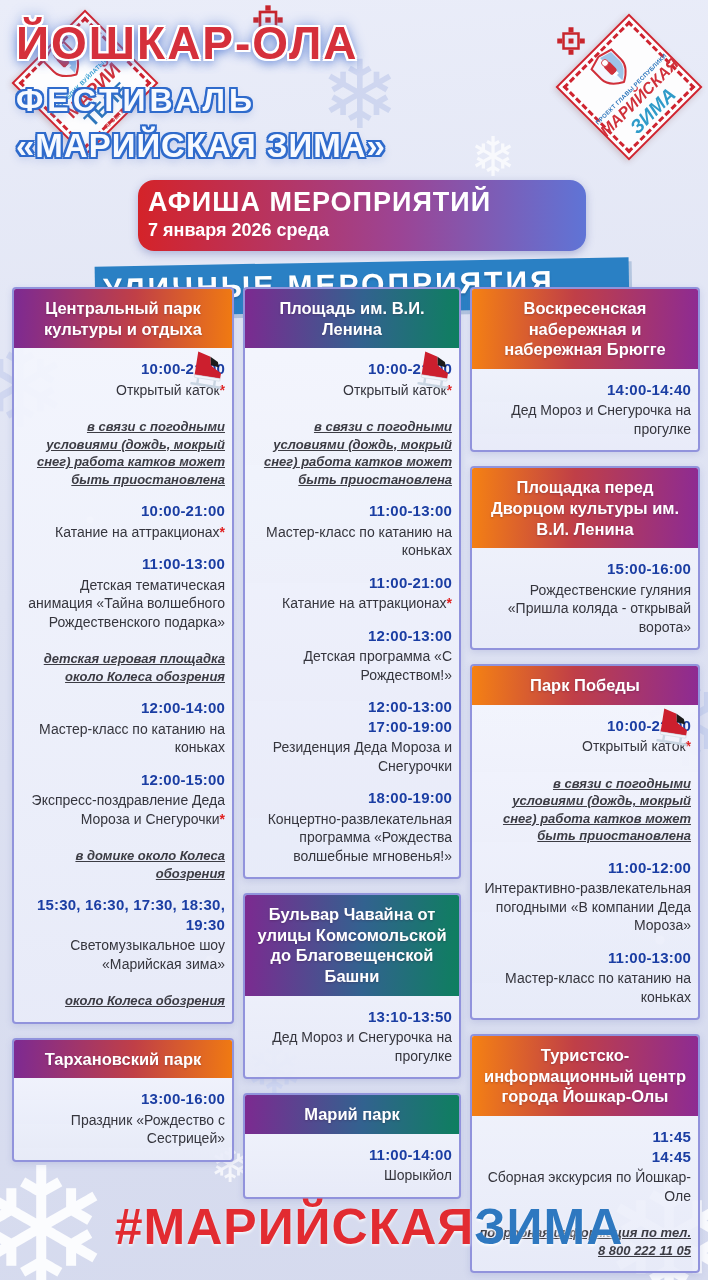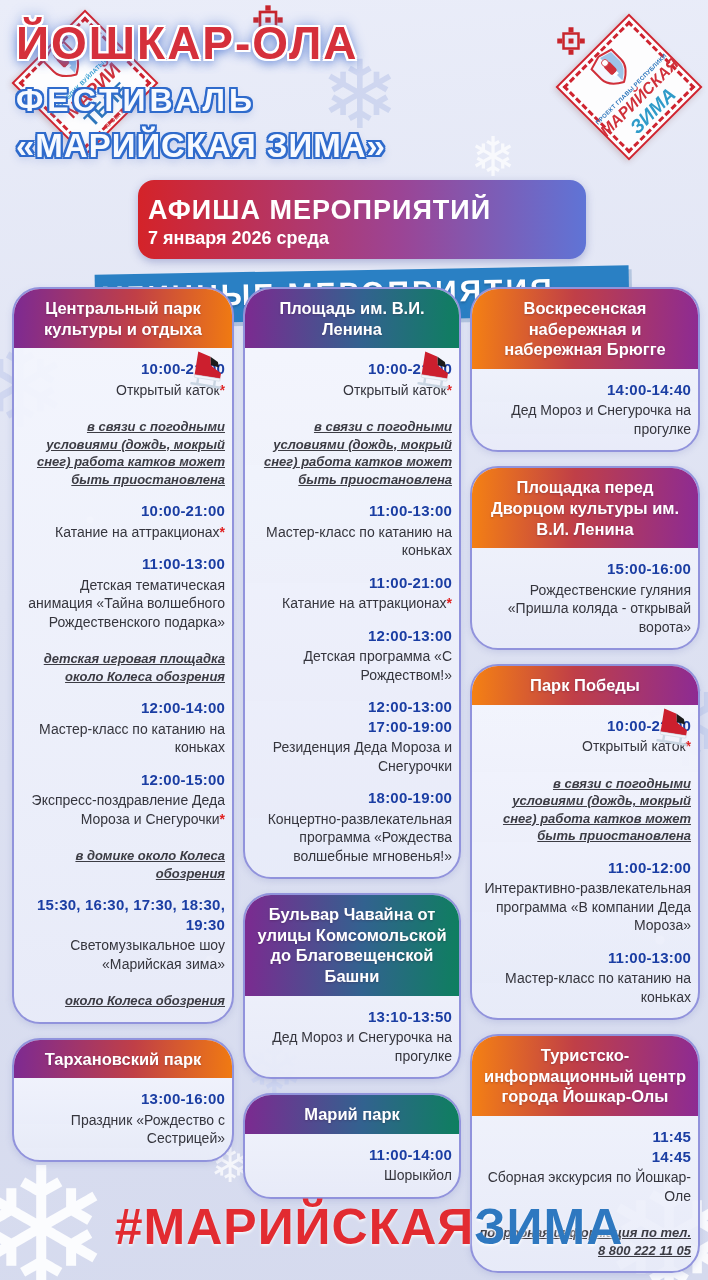--- a/index.html
+++ b/index.html
@@ -35,21 +35,21 @@
       0 4px 8px rgba(90,120,200,.4);
   }
   .festival-label{ margin-top:12px; font-size:32px; font-weight:800; letter-spacing:4px; }
   .festival-name{ margin-top:8px; font-size:33px; font-weight:800; letter-spacing:1px; }
   .afisha-banner{
     width:448px; margin:15px auto 0; padding:7px 10px 10px;
     border-radius:16px; color:#fff;
     background:linear-gradient(90deg,#d42329 0%,#9c4494 58%,#5f74d6 100%);
     box-shadow:0 3px 8px rgba(70,80,160,.35);
   }
-  .afisha-title{ font-size:27px; font-weight:800; letter-spacing:1px;margin-top:8px; }
+  .afisha-title{ font-size:27px; font-weight:800; letter-spacing:1px; }
   .afisha-date{ font-size:18px; font-weight:700; margin-top:2px; }
   .section-banner{
     width:534px; margin:11px auto 0; padding:6px 8px 10px;
     background:#2a80c4; transform:rotate(-1deg);
     box-shadow:3px 4px 0 rgba(40,100,160,.25);
   }
   .section-title{
     color:#fff; font-size:30px; font-weight:800; letter-spacing:3px;
     text-shadow:0 2px 2px rgba(20,70,120,.4);
   }
@@ -79,21 +79,21 @@
   .ornament{ position:absolute; }
 
   
   .columns{
     position:absolute; top:287px; left:12px; width:688px;
     display:grid; grid-template-columns:222px 218px 1fr; gap:9px;
     align-items:start;
   }
   .column{ display:flex; flex-direction:column; gap:14px; }
   .event-card{
-    border:2px solid #9193dc; border-radius:28px; overflow:hidden;
+    border:2px solid #9193dc; border-radius:4px; overflow:hidden;
     background:linear-gradient(180deg,rgba(245,247,254,.92),rgba(233,236,249,.9));
     box-shadow:0 2px 7px rgba(90,100,180,.18);
   }
   .card-header{ padding:9px 6px; color:#fff; text-align:center; }
   .grad-purple-orange{ background:linear-gradient(92deg,#7d2a92 0%,#c03f47 55%,#f07a12 100%); }
   .grad-purple-green{ background:linear-gradient(92deg,#7c2a90 0%,#32628f 55%,#0e7f5f 100%); }
   .grad-orange-purple{ background:linear-gradient(92deg,#f58113 0%,#c03f47 45%,#8d2b93 100%); }
   .card-title{ font-size:16.5px; font-weight:800; line-height:1.25; text-shadow:0 1px 2px rgba(60,20,60,.3); }
   .card-body{ padding:11px 7px 10px; text-align:right; }
   .event{ position:relative; margin-bottom:13px; }
@@ -358,21 +358,21 @@
     <rect x="14" y="33" width="32" height="3.2" rx="1" fill="#f2f5fa" stroke="#c4d0dd" stroke-width="0.6"></rect>
     <path d="M12 44 H48" stroke="#c9d5e2" stroke-width="3.2" stroke-linecap="round"></path>
     <path d="M19 36.5 V43 M40 36.5 V43" stroke="#c9d5e2" stroke-width="3"></path>
   </svg></span>
 <div class="event-time">10:00-22:00</div>
               <div class="event-text">Открытый каток<span class="asterisk">*</span></div>
               <div class="event-note">в связи с погодными условиями (дождь, мокрый снег) работа катков может быть приостановлена</div>
             </div>
             <div class="event">
               <div class="event-time">11:00-12:00</div>
-              <div class="event-text">Интерактивно-развлекательная программа «В компании Деда Мороза»</div>
+              <div class="event-text">Интерактивно-развлекательная погодными «В компании Деда Мороза»</div>
             </div>
             <div class="event">
               <div class="event-time">11:00-13:00</div>
               <div class="event-text">Мастер-класс по катанию на коньках</div>
             </div>
           </div>
         </div>
         <div class="event-card">
           <div class="card-header grad-orange-purple">
             <div class="card-title">Туристско-информационный центр города Йошкар-Олы</div>

